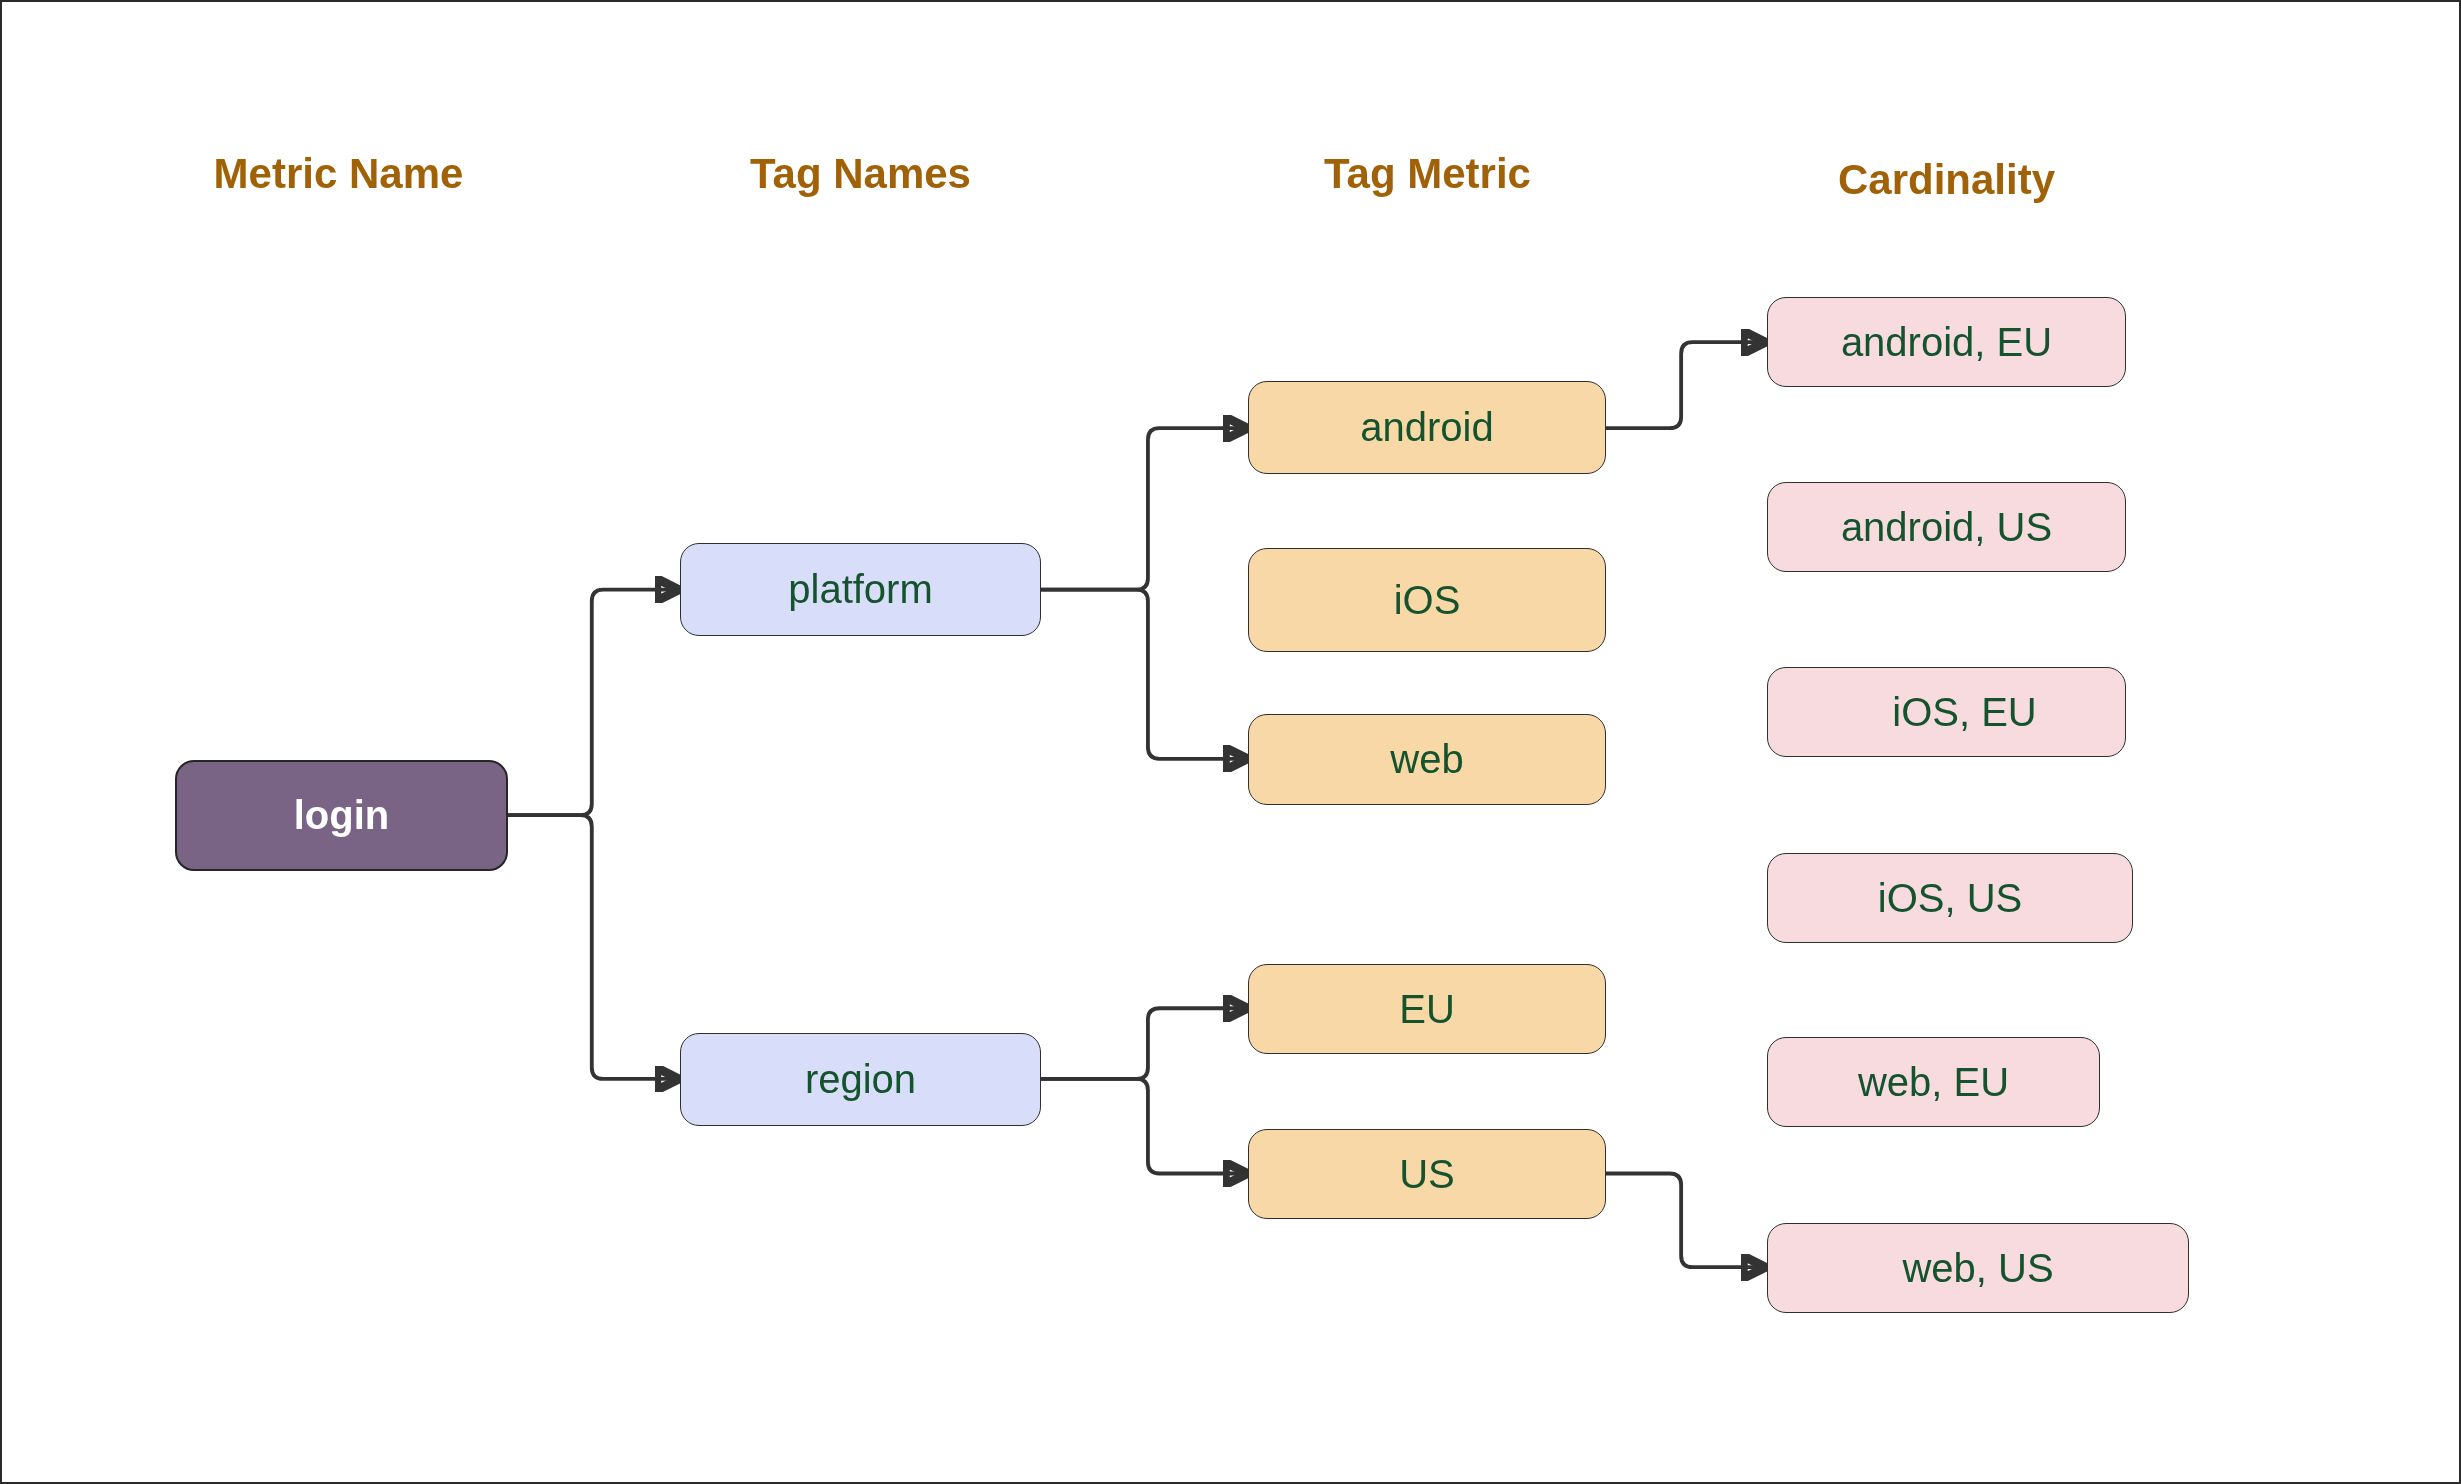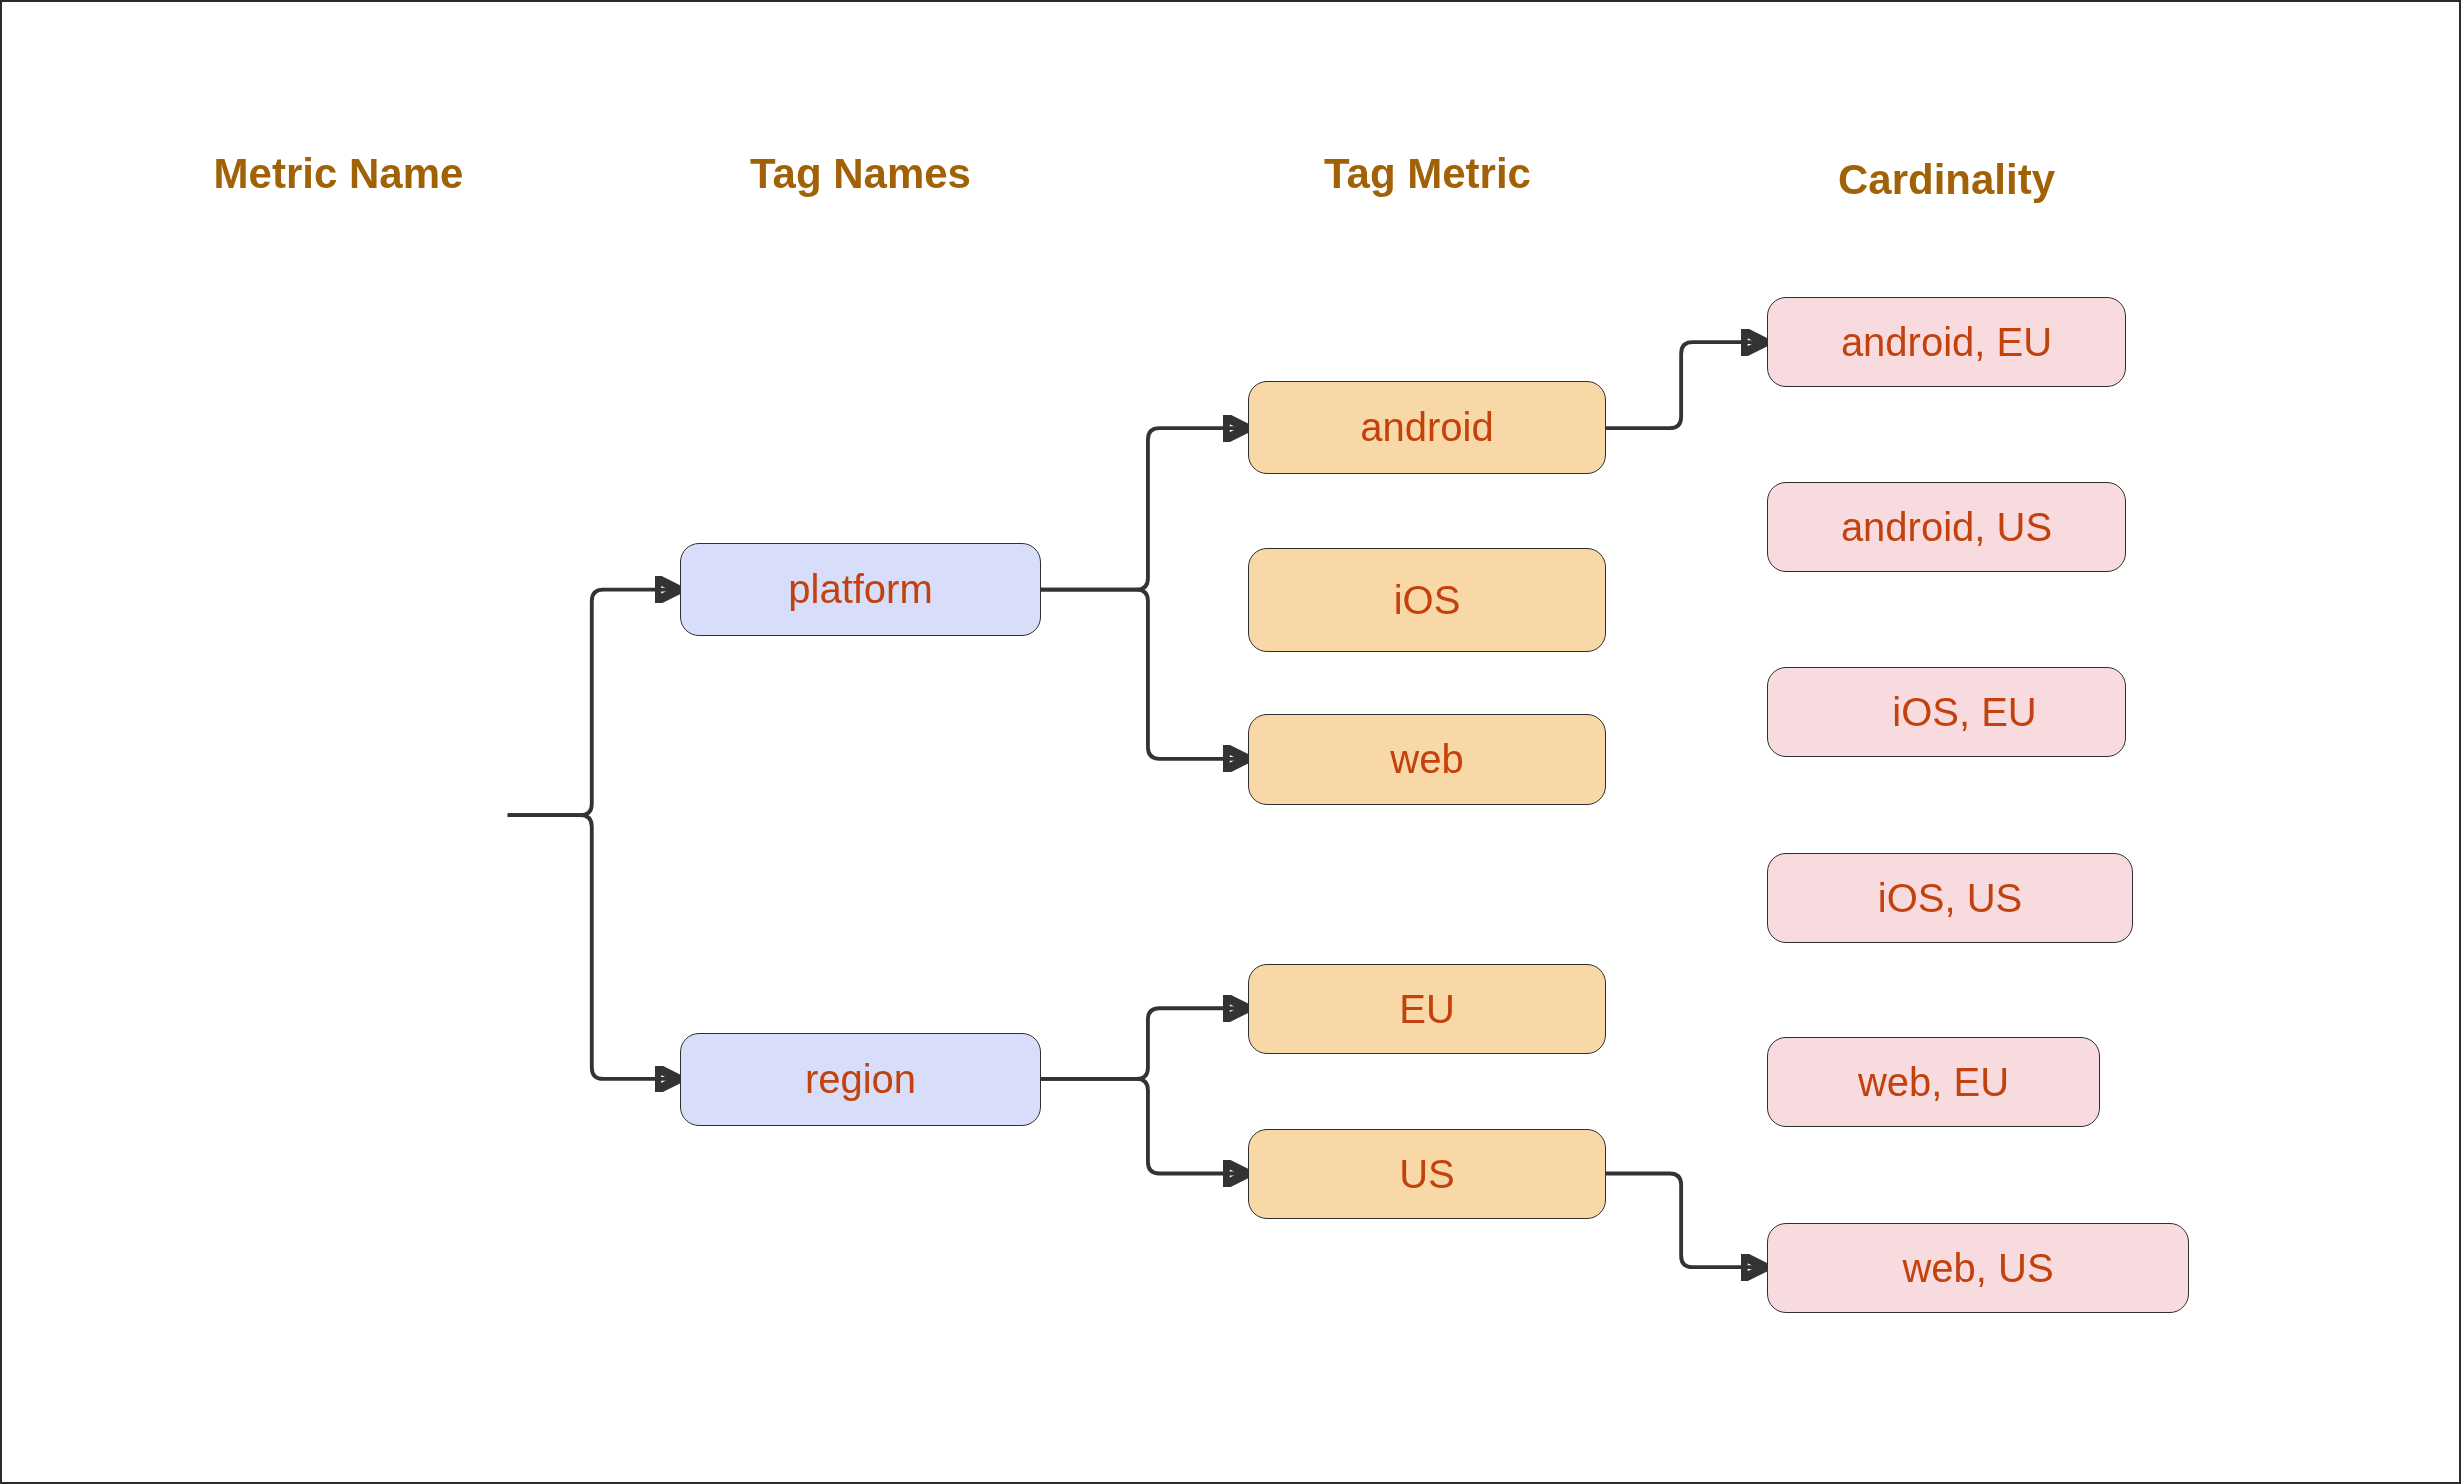--- a/index.html
+++ b/index.html
@@ -21,21 +21,21 @@
     white-space:nowrap;
   }
   .edges{position:absolute;left:0;top:0;width:2461px;height:1484px;}
   .edges path{stroke:#333333;stroke-width:4;fill:none;stroke-linejoin:round;}
   .node{
     position:absolute;
     box-sizing:border-box;
     border:1.9px solid #2f2f2f;
     border-radius:19px;
     display:flex;align-items:center;justify-content:center;
-    font-size:40px;color:#c2410c;
+    font-size:40px;color:#14532d;
     white-space:nowrap;
   }
   .node--metric{
     background:#7a6486;
     border-color:#262626;
     color:#ffffff;
     font-weight:700;
     border-width:2.9px;
   }
   .node--tagname{background:#d8def9;}
@@ -82,20 +82,21 @@
     <path d="M529 851 H605 Q617 851 617 839 V627 Q617 615 629 615 H706" marker-end="url(#arrow)"></path>
     <path d="M529 851 H605 Q617 851 617 863 V1115 Q617 1127 629 1127 H706" marker-end="url(#arrow)"></path>
     <path d="M1087 615 H1187 Q1199 615 1199 603 V458 Q1199 446 1211 446 H1301" marker-end="url(#arrow)"></path>
     <path d="M1087 615 H1187 Q1199 615 1199 627 V780 Q1199 792 1211 792 H1301" marker-end="url(#arrow)"></path>
     <path d="M1087 1127 H1187 Q1199 1127 1199 1115 V1065 Q1199 1053 1211 1053 H1301" marker-end="url(#arrow)"></path>
     <path d="M1087 1127 H1187 Q1199 1127 1199 1139 V1214 Q1199 1226 1211 1226 H1301" marker-end="url(#arrow)"></path>
     <path d="M1678 446 H1745 Q1757 446 1757 434 V368 Q1757 356 1769 356 H1843" marker-end="url(#arrow)"></path>
     <path d="M1678 1226 H1745 Q1757 1226 1757 1238 V1312 Q1757 1324 1769 1324 H1843" marker-end="url(#arrow)"></path>
   </svg>
 
+  <div class="node node--metric" id="n-login">login</div>
 
   <div class="node node--tagname" id="n-platform">platform</div>
   <div class="node node--tagname" id="n-region">region</div>
 
   <div class="node node--tagvalue" id="n-android">android</div>
   <div class="node node--tagvalue" id="n-ios">iOS</div>
   <div class="node node--tagvalue" id="n-web">web</div>
   <div class="node node--tagvalue" id="n-eu">EU</div>
   <div class="node node--tagvalue" id="n-us">US</div>
 

